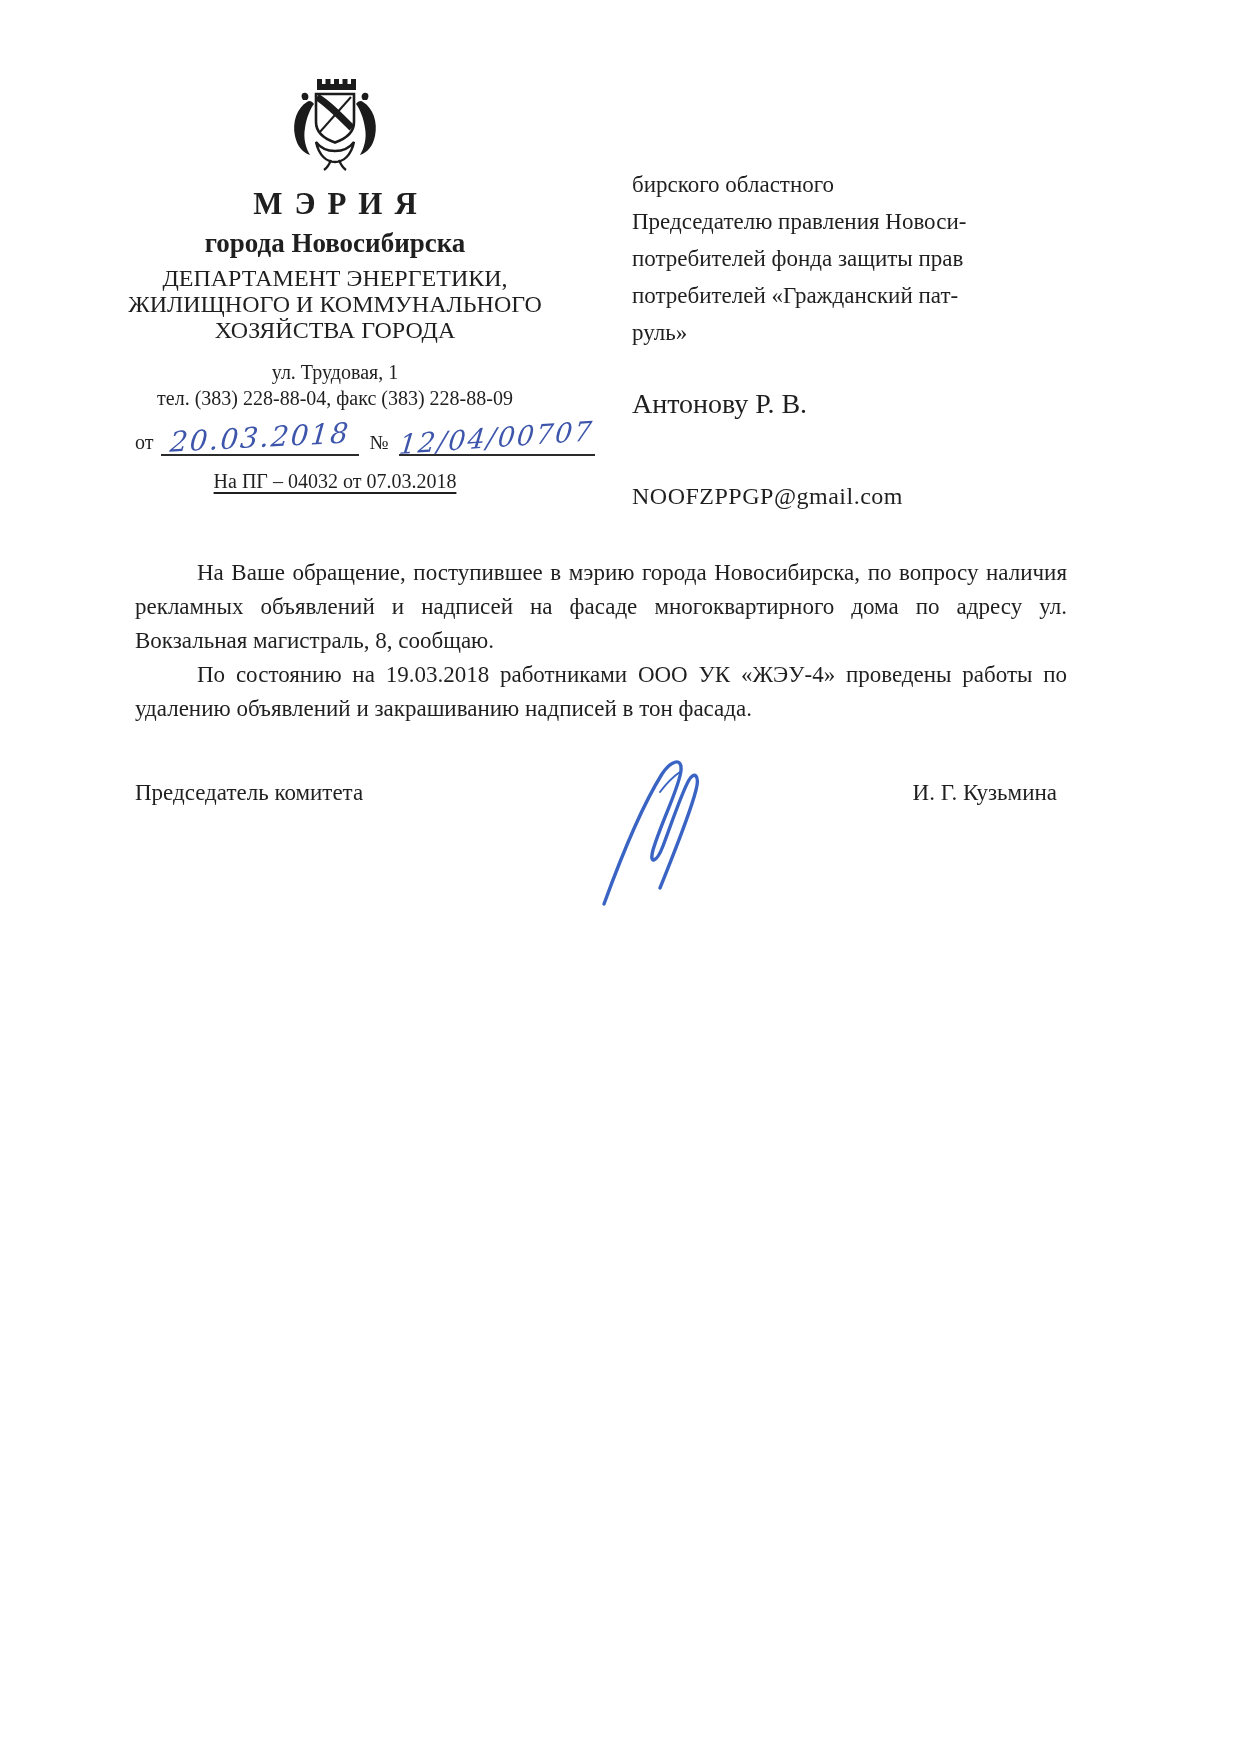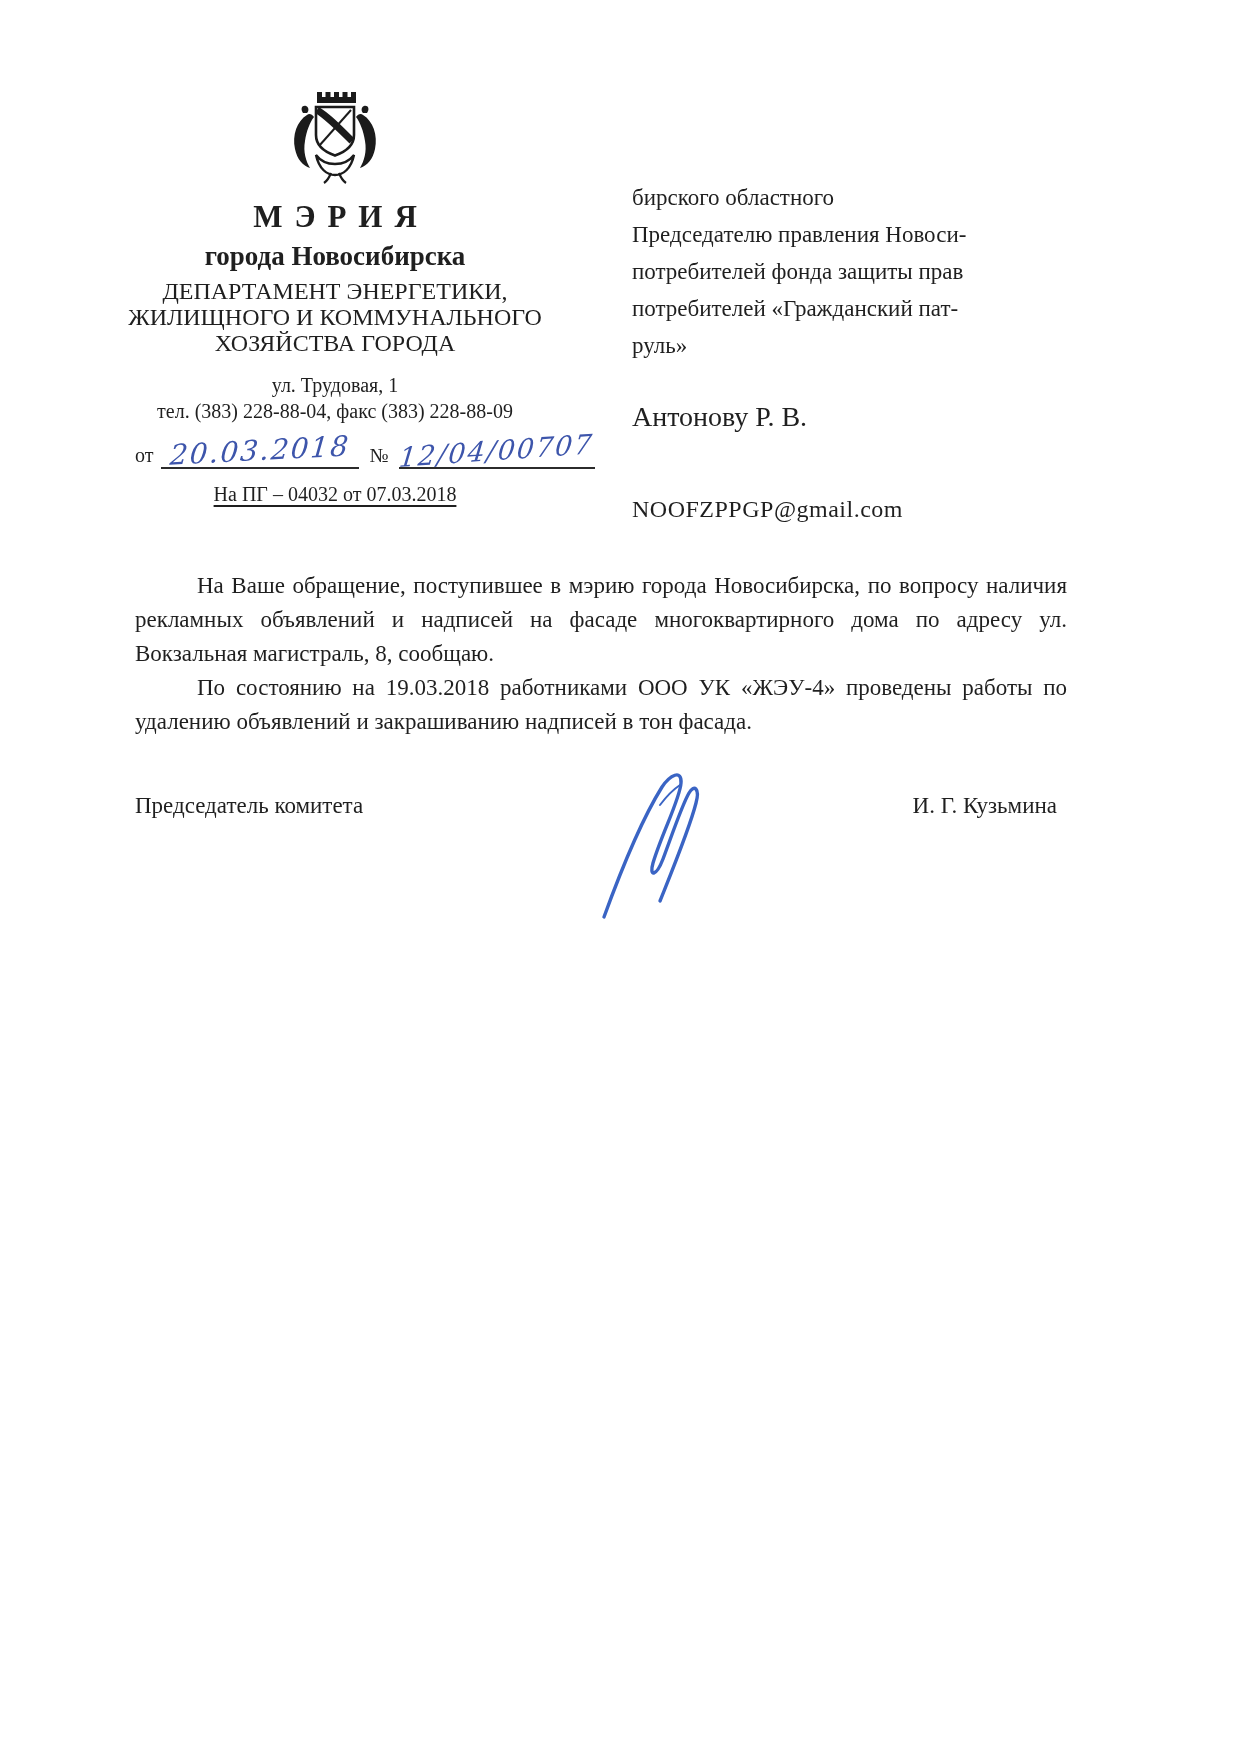--- a/index.html
+++ b/index.html
@@ -5,21 +5,20 @@
   * { margin: 0; padding: 0; box-sizing: border-box; }
   html, body { background: #ffffff; }
   .page {
     position: relative;
     width: 1240px;
     height: 1498px;
     background: #ffffff;
     font-family: "Liberation Serif", "DejaVu Serif", serif;
     color: #1f1f1f;
     overflow: hidden;
-    margin-top: 13px;
   }
 
   
   .letterhead-left {
     position: absolute;
     left: 75px; top: 76px;
     width: 520px;
     text-align: center;
   }
   .emblem { width: 104px; height: 96px; margin: 0 auto 14px auto; }

